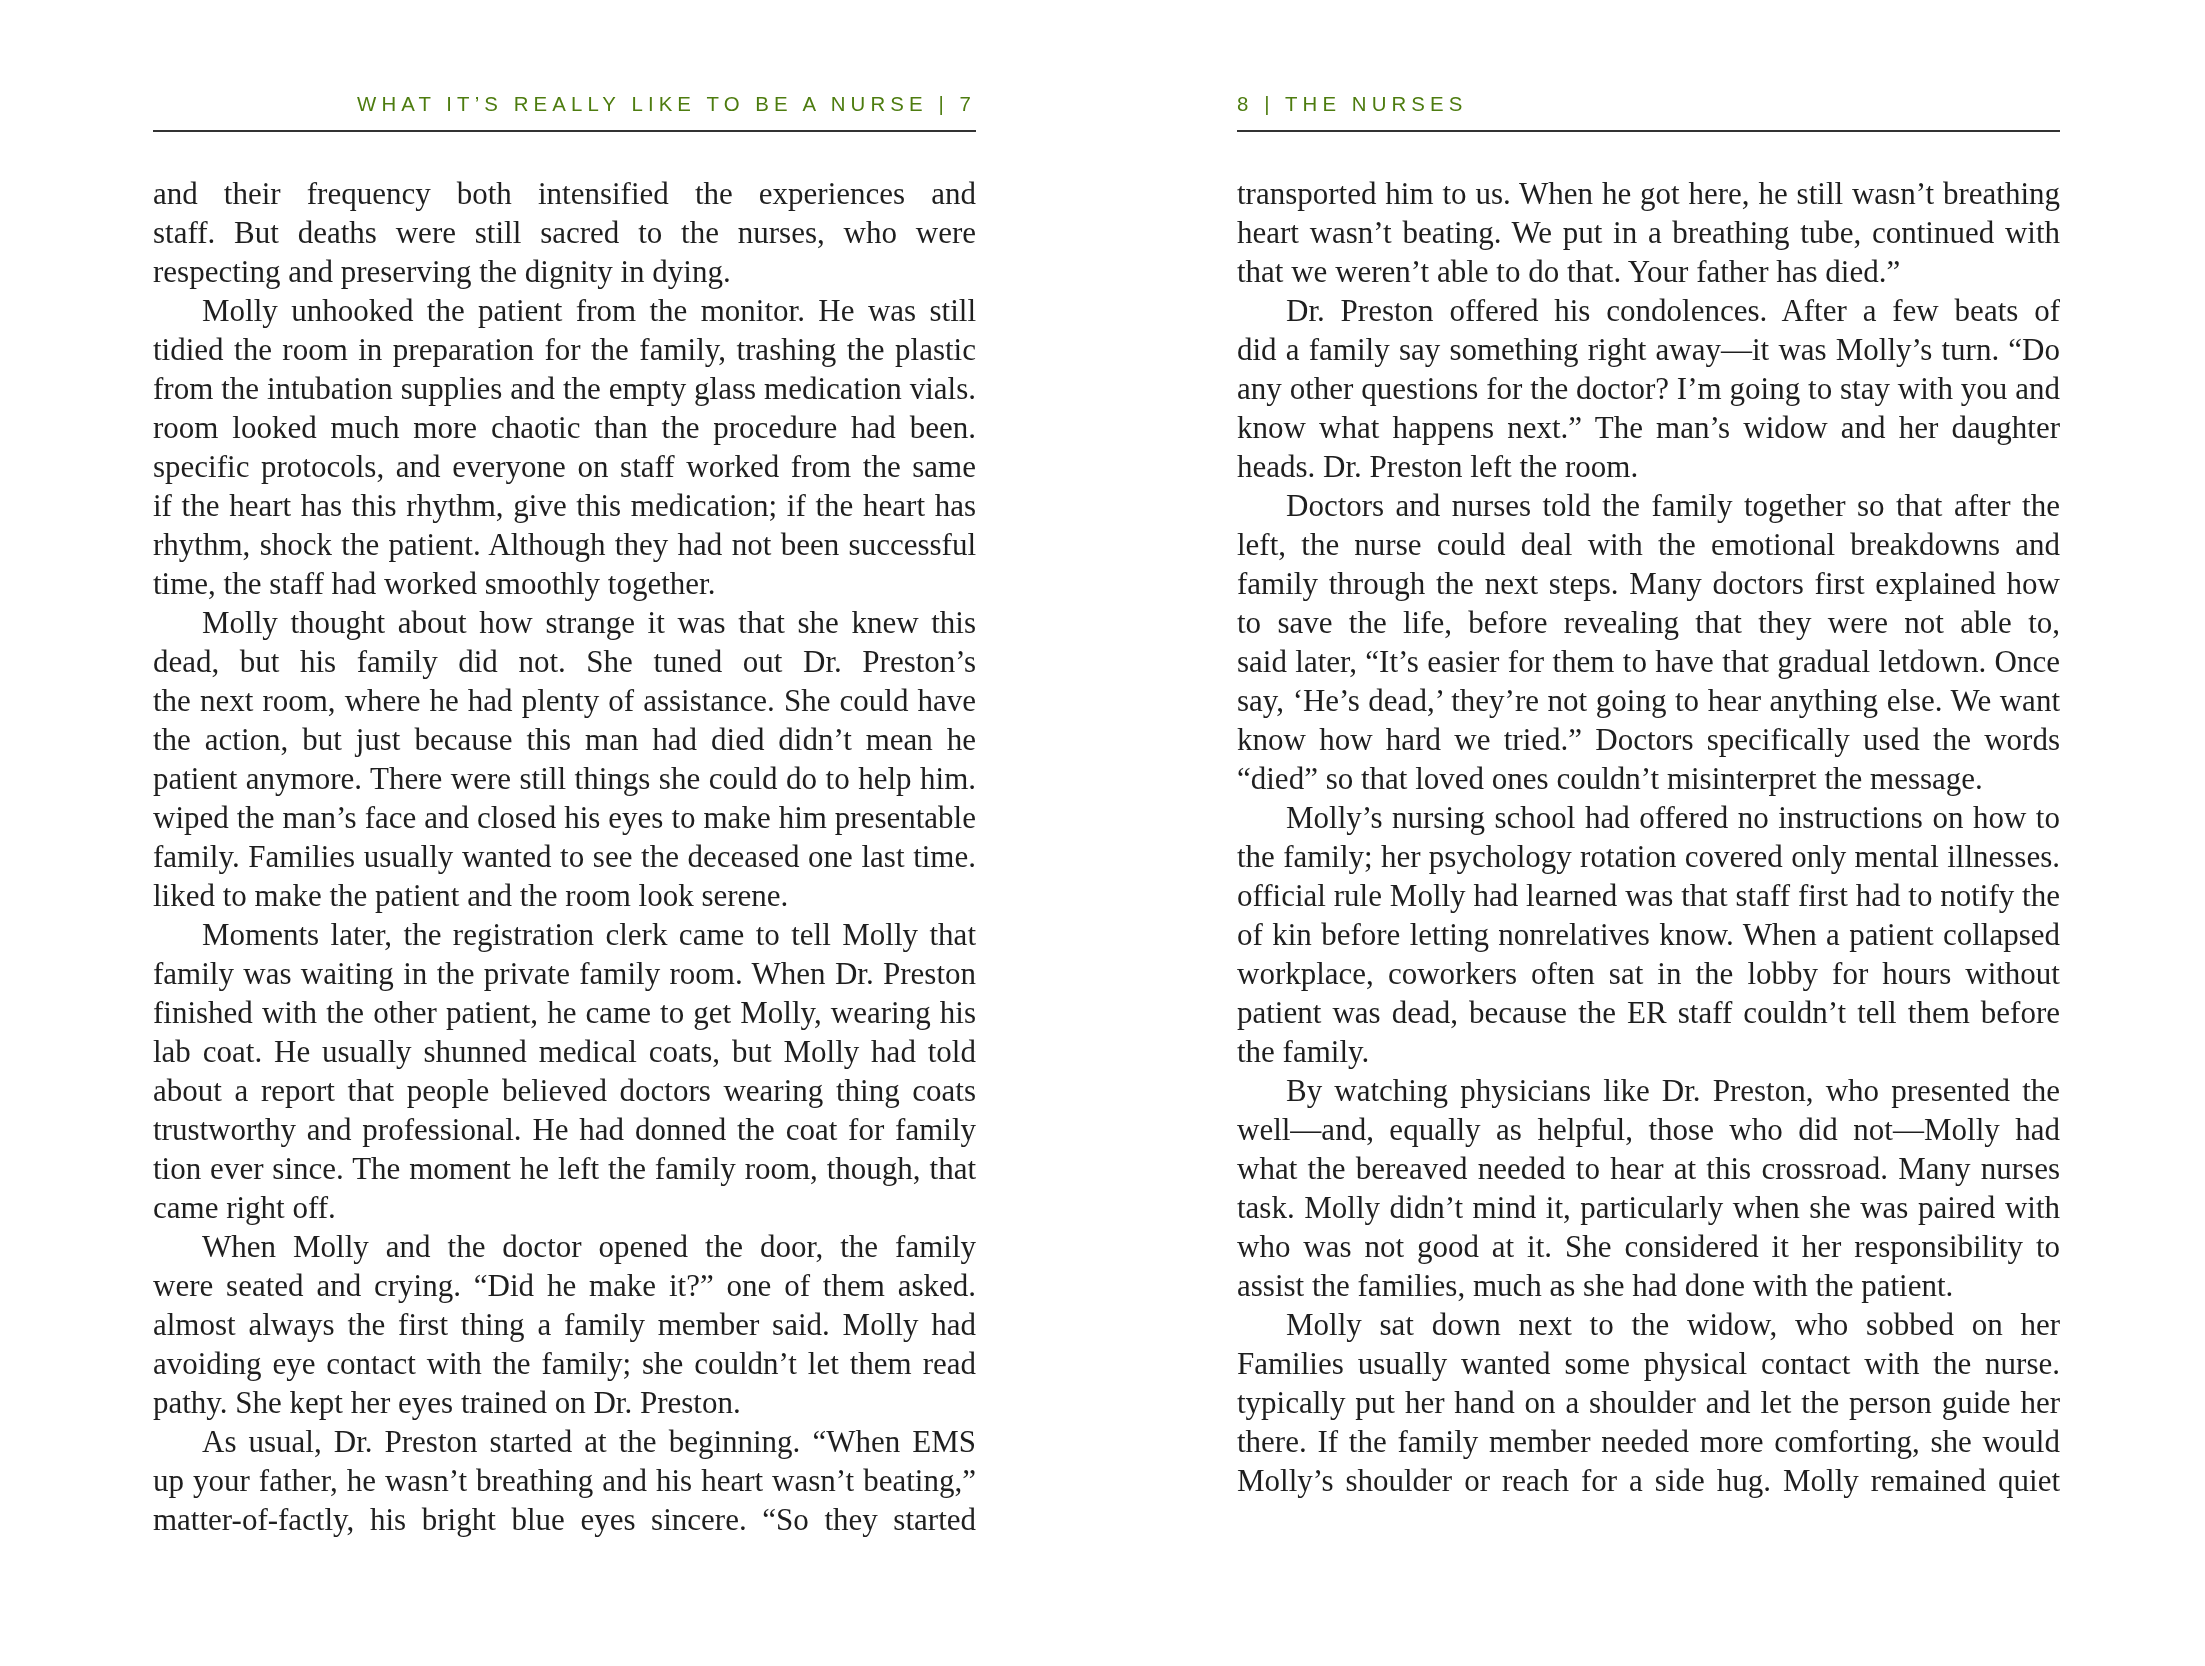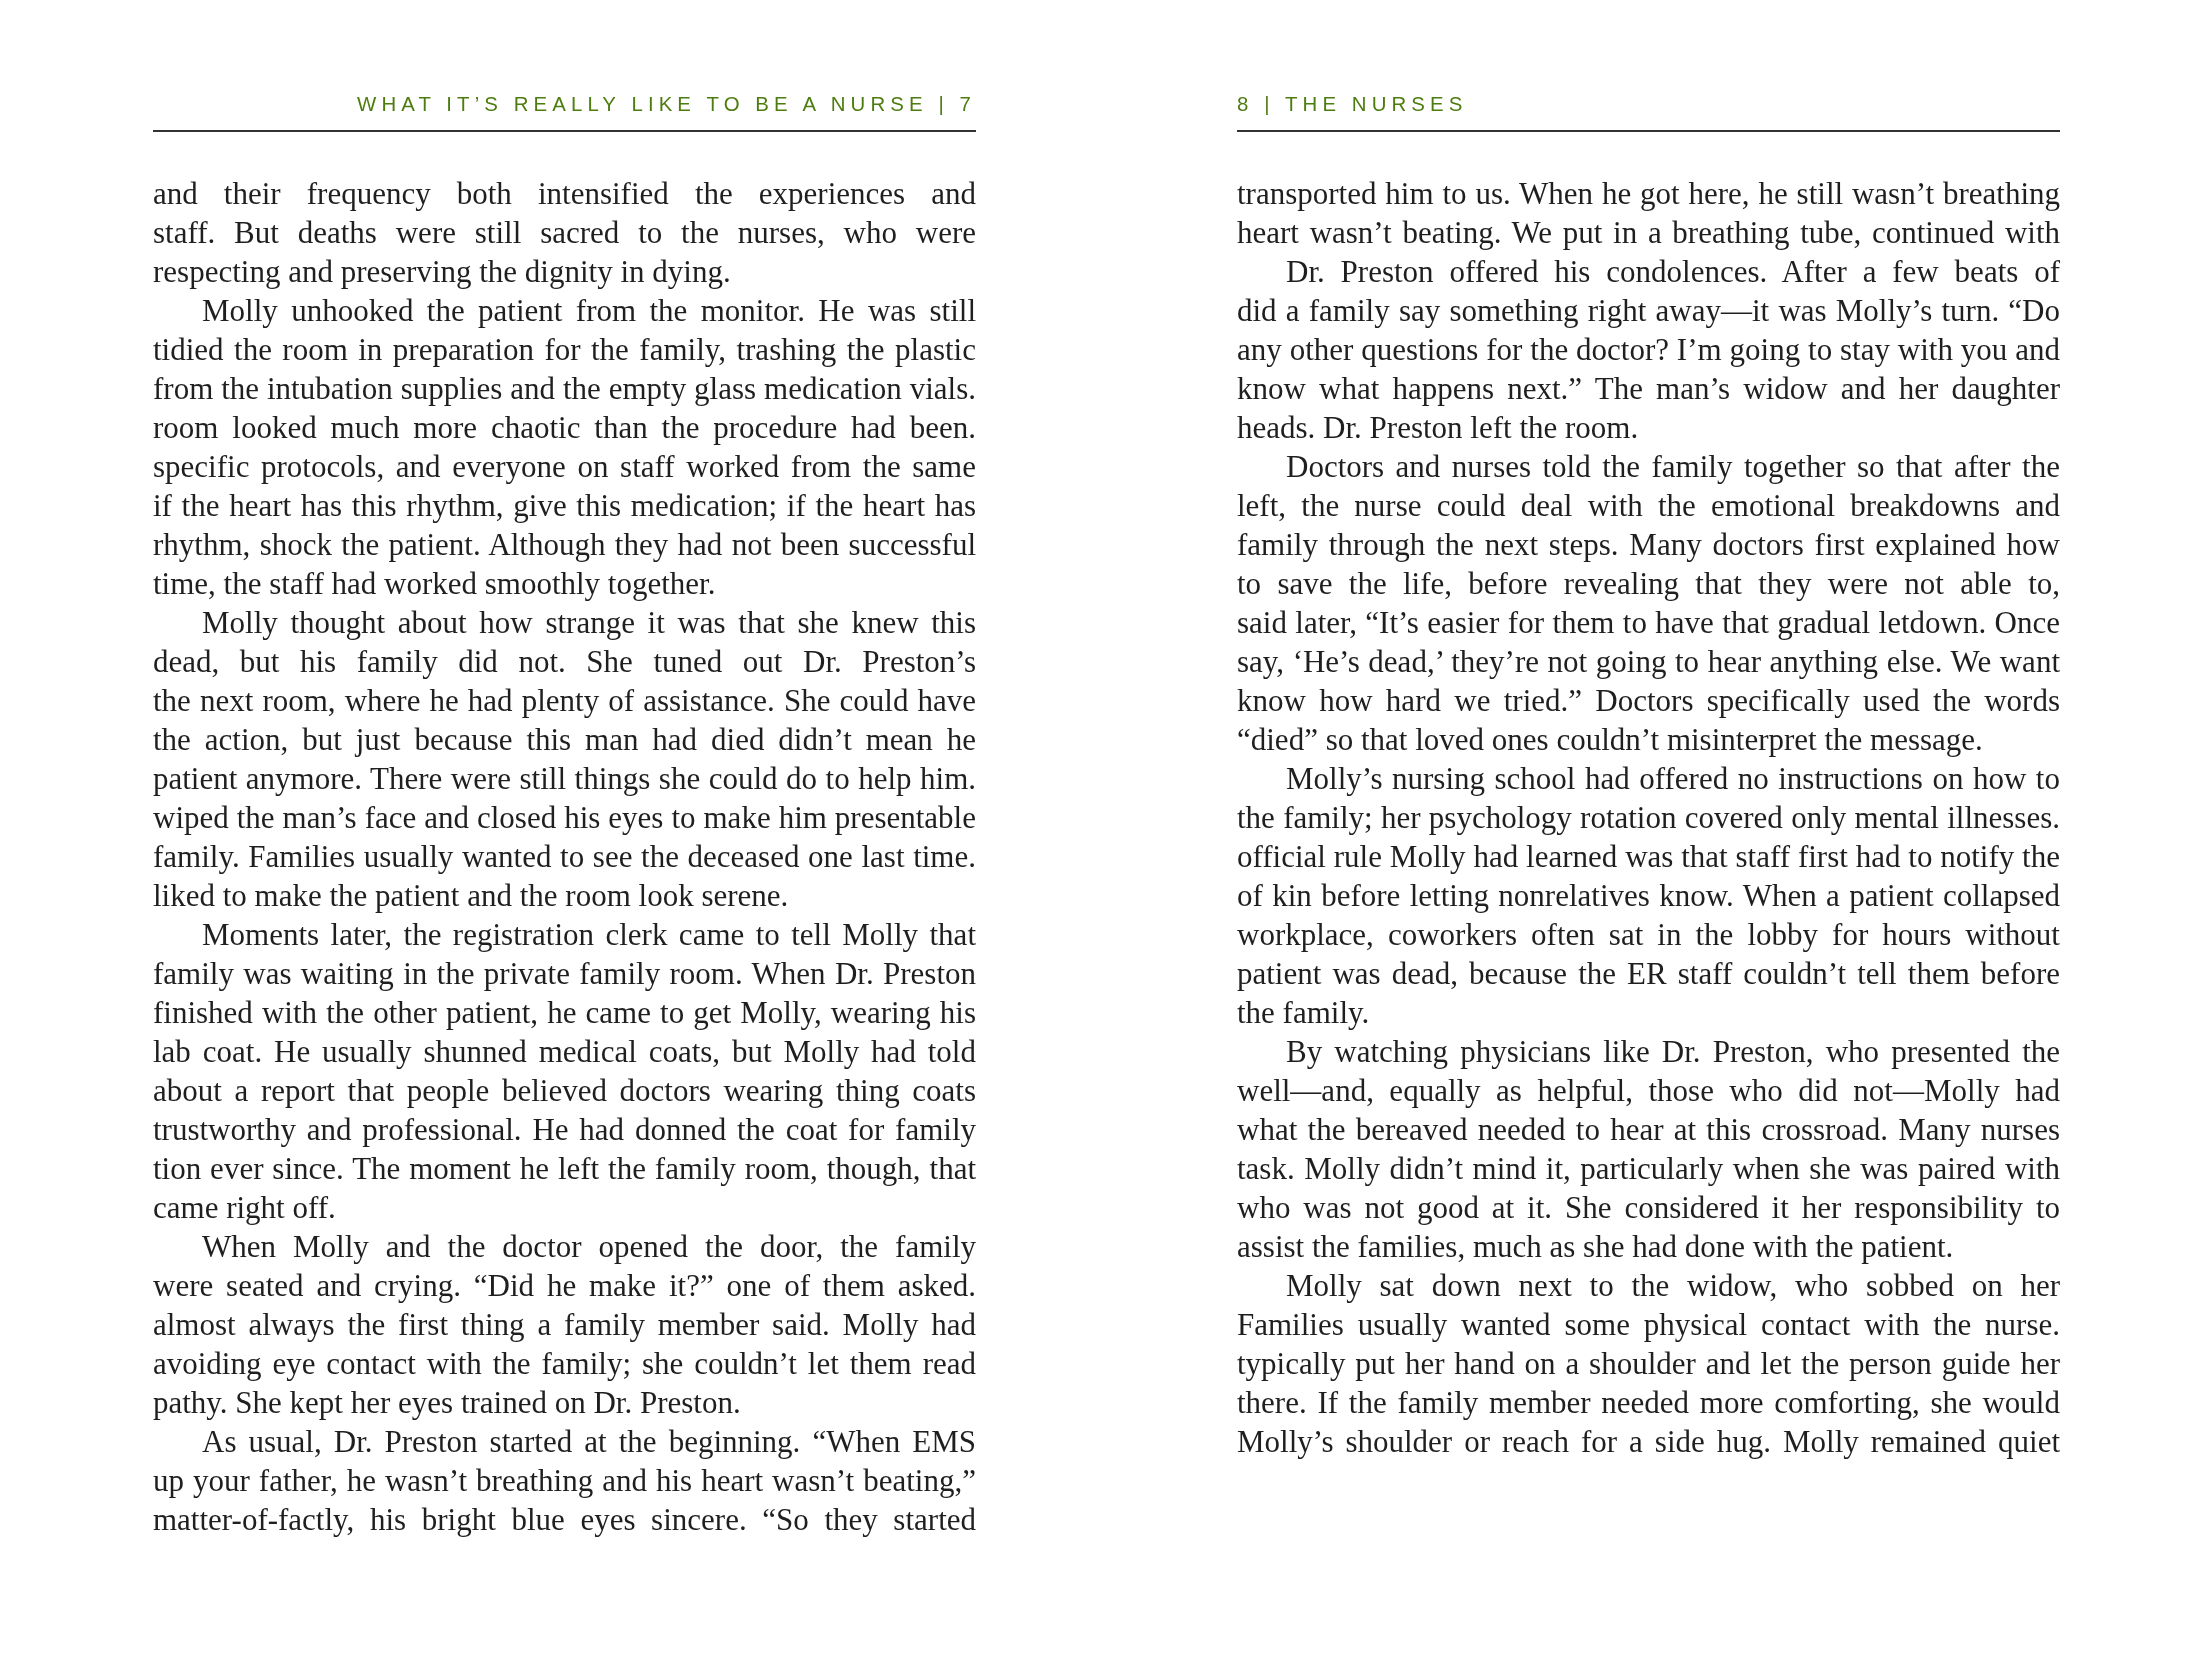--- a/index.html
+++ b/index.html
@@ -82,20 +82,21 @@
       <div class="line">matter-of-factly, his bright blue eyes sincere. “So they started CPR and</div>
     </div>
 </div>
 
 <div class="page right">
   <div class="running-head">8 | THE NURSES</div>
   <div class="head-rule"></div>
   <div class="body-text">
       <div class="line">transported him to us. When he got here, he still wasn’t breathing and his</div>
       <div class="line">heart wasn’t beating. We put in a breathing tube, continued with CPR,</div>
+      <div class="line para-end">that we weren’t able to do that. Your father has died.”</div>
       <div class="line indent">Dr. Preston offered his condolences. After a few beats of silence—rarely</div>
       <div class="line">did a family say something right away—it was Molly’s turn. “Do you have</div>
       <div class="line">any other questions for the doctor? I’m going to stay with you and let you</div>
       <div class="line">know what happens next.” The man’s widow and her daughter shook their</div>
       <div class="line para-end">heads. Dr. Preston left the room.</div>
       <div class="line indent">Doctors and nurses told the family together so that after the doctor</div>
       <div class="line">left, the nurse could deal with the emotional breakdowns and walk the</div>
       <div class="line">family through the next steps. Many doctors first explained how they tried</div>
       <div class="line">to save the life, before revealing that they were not able to, because, Molly</div>
       <div class="line">said later, “It’s easier for them to have that gradual letdown. Once you</div>

